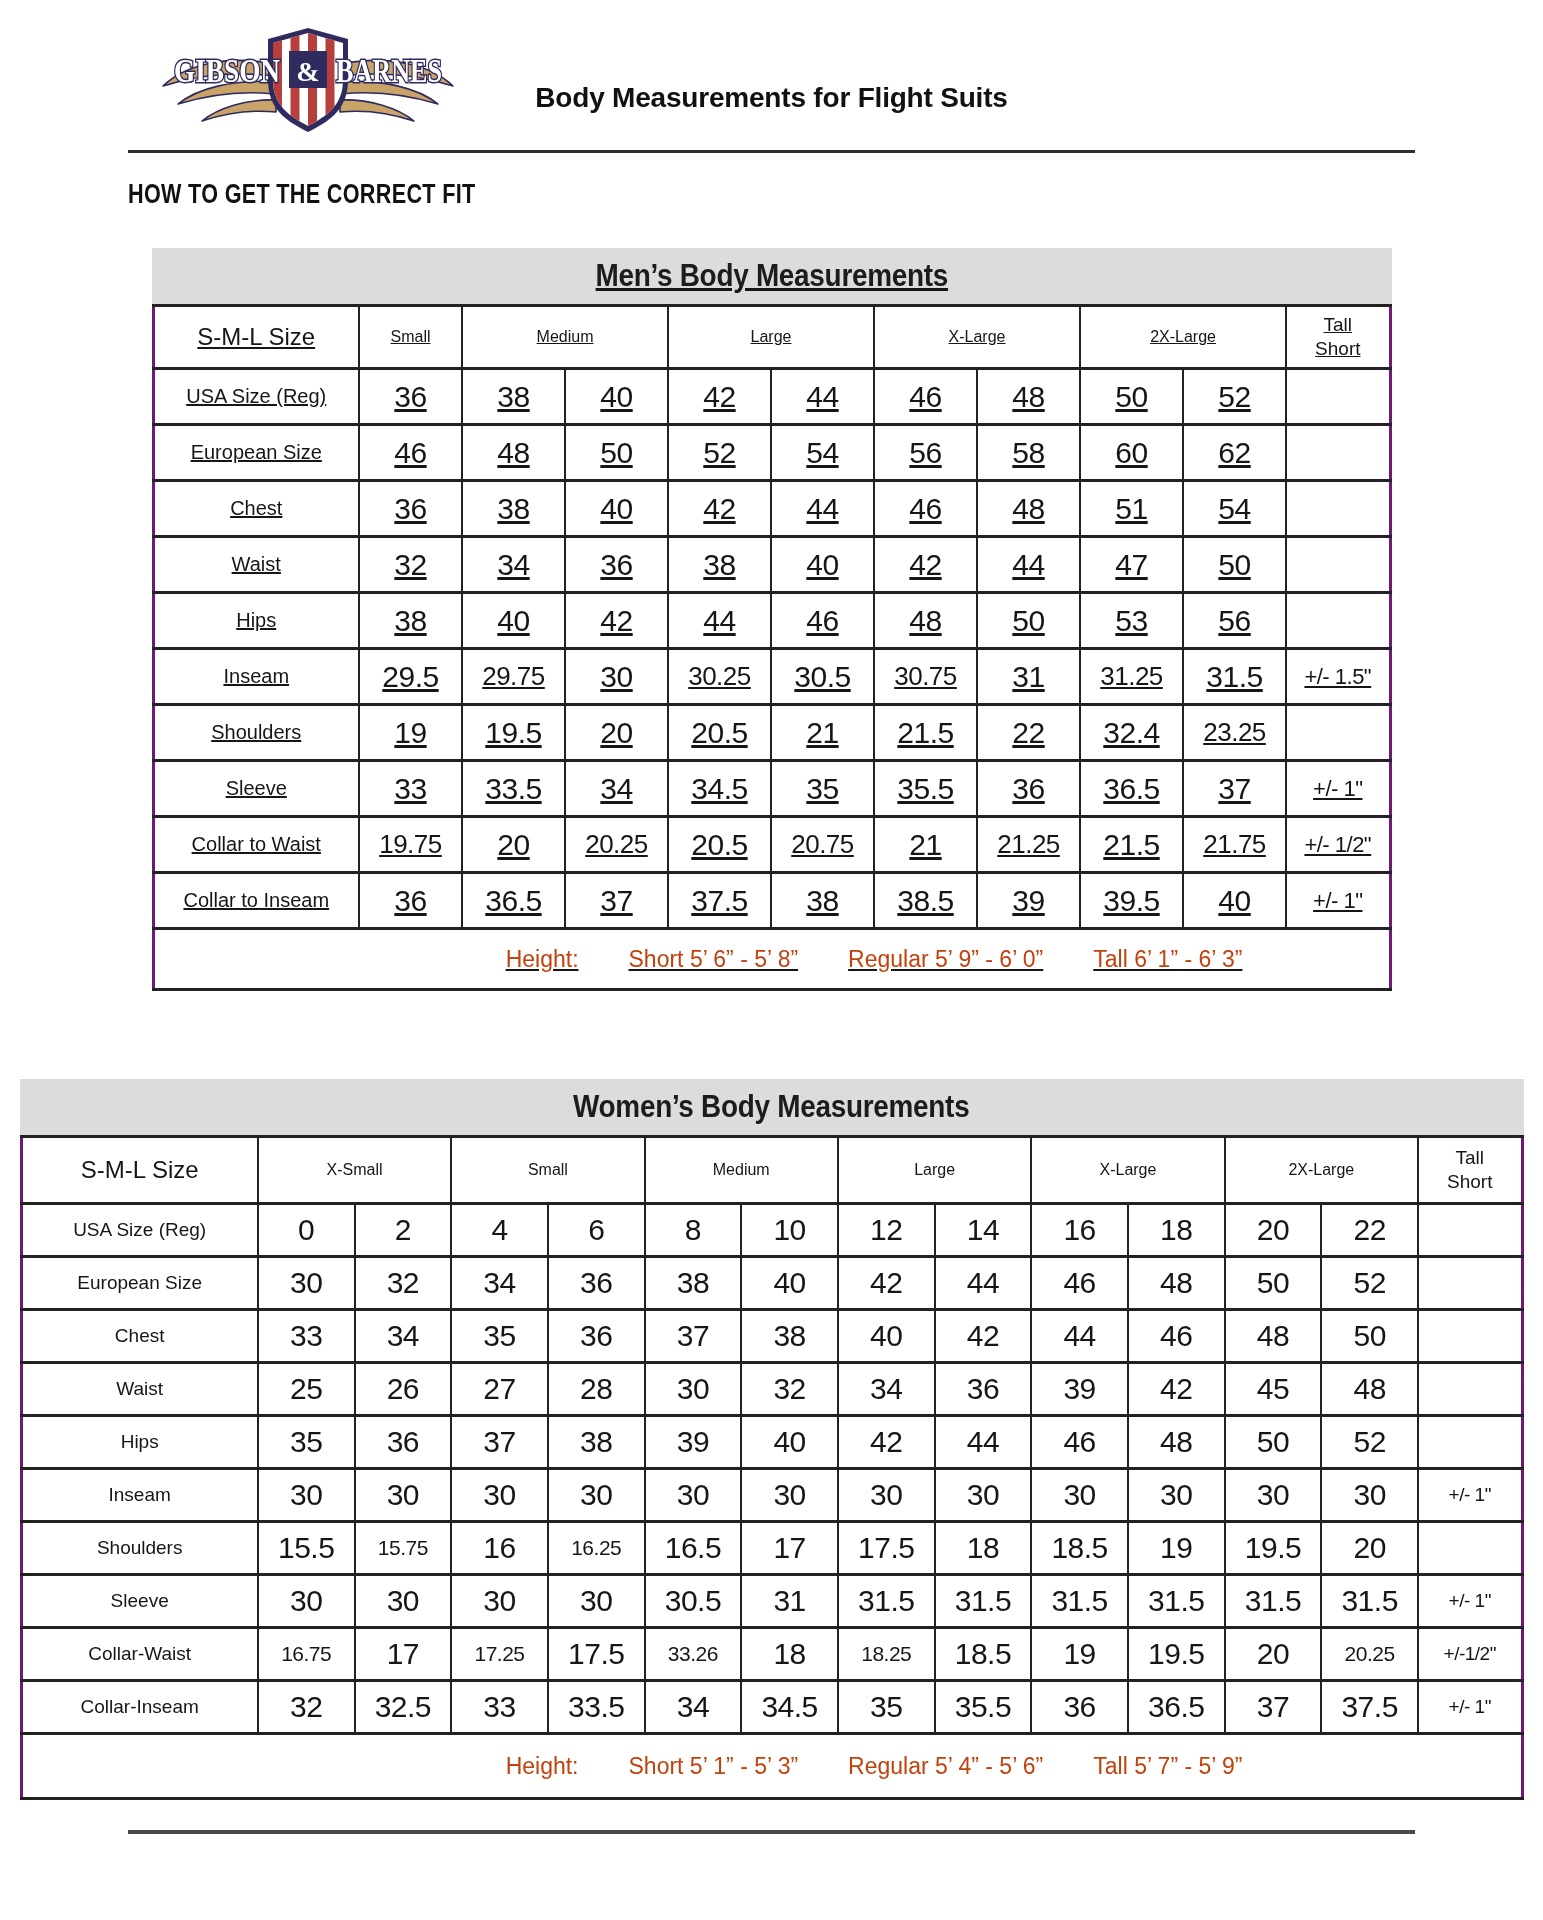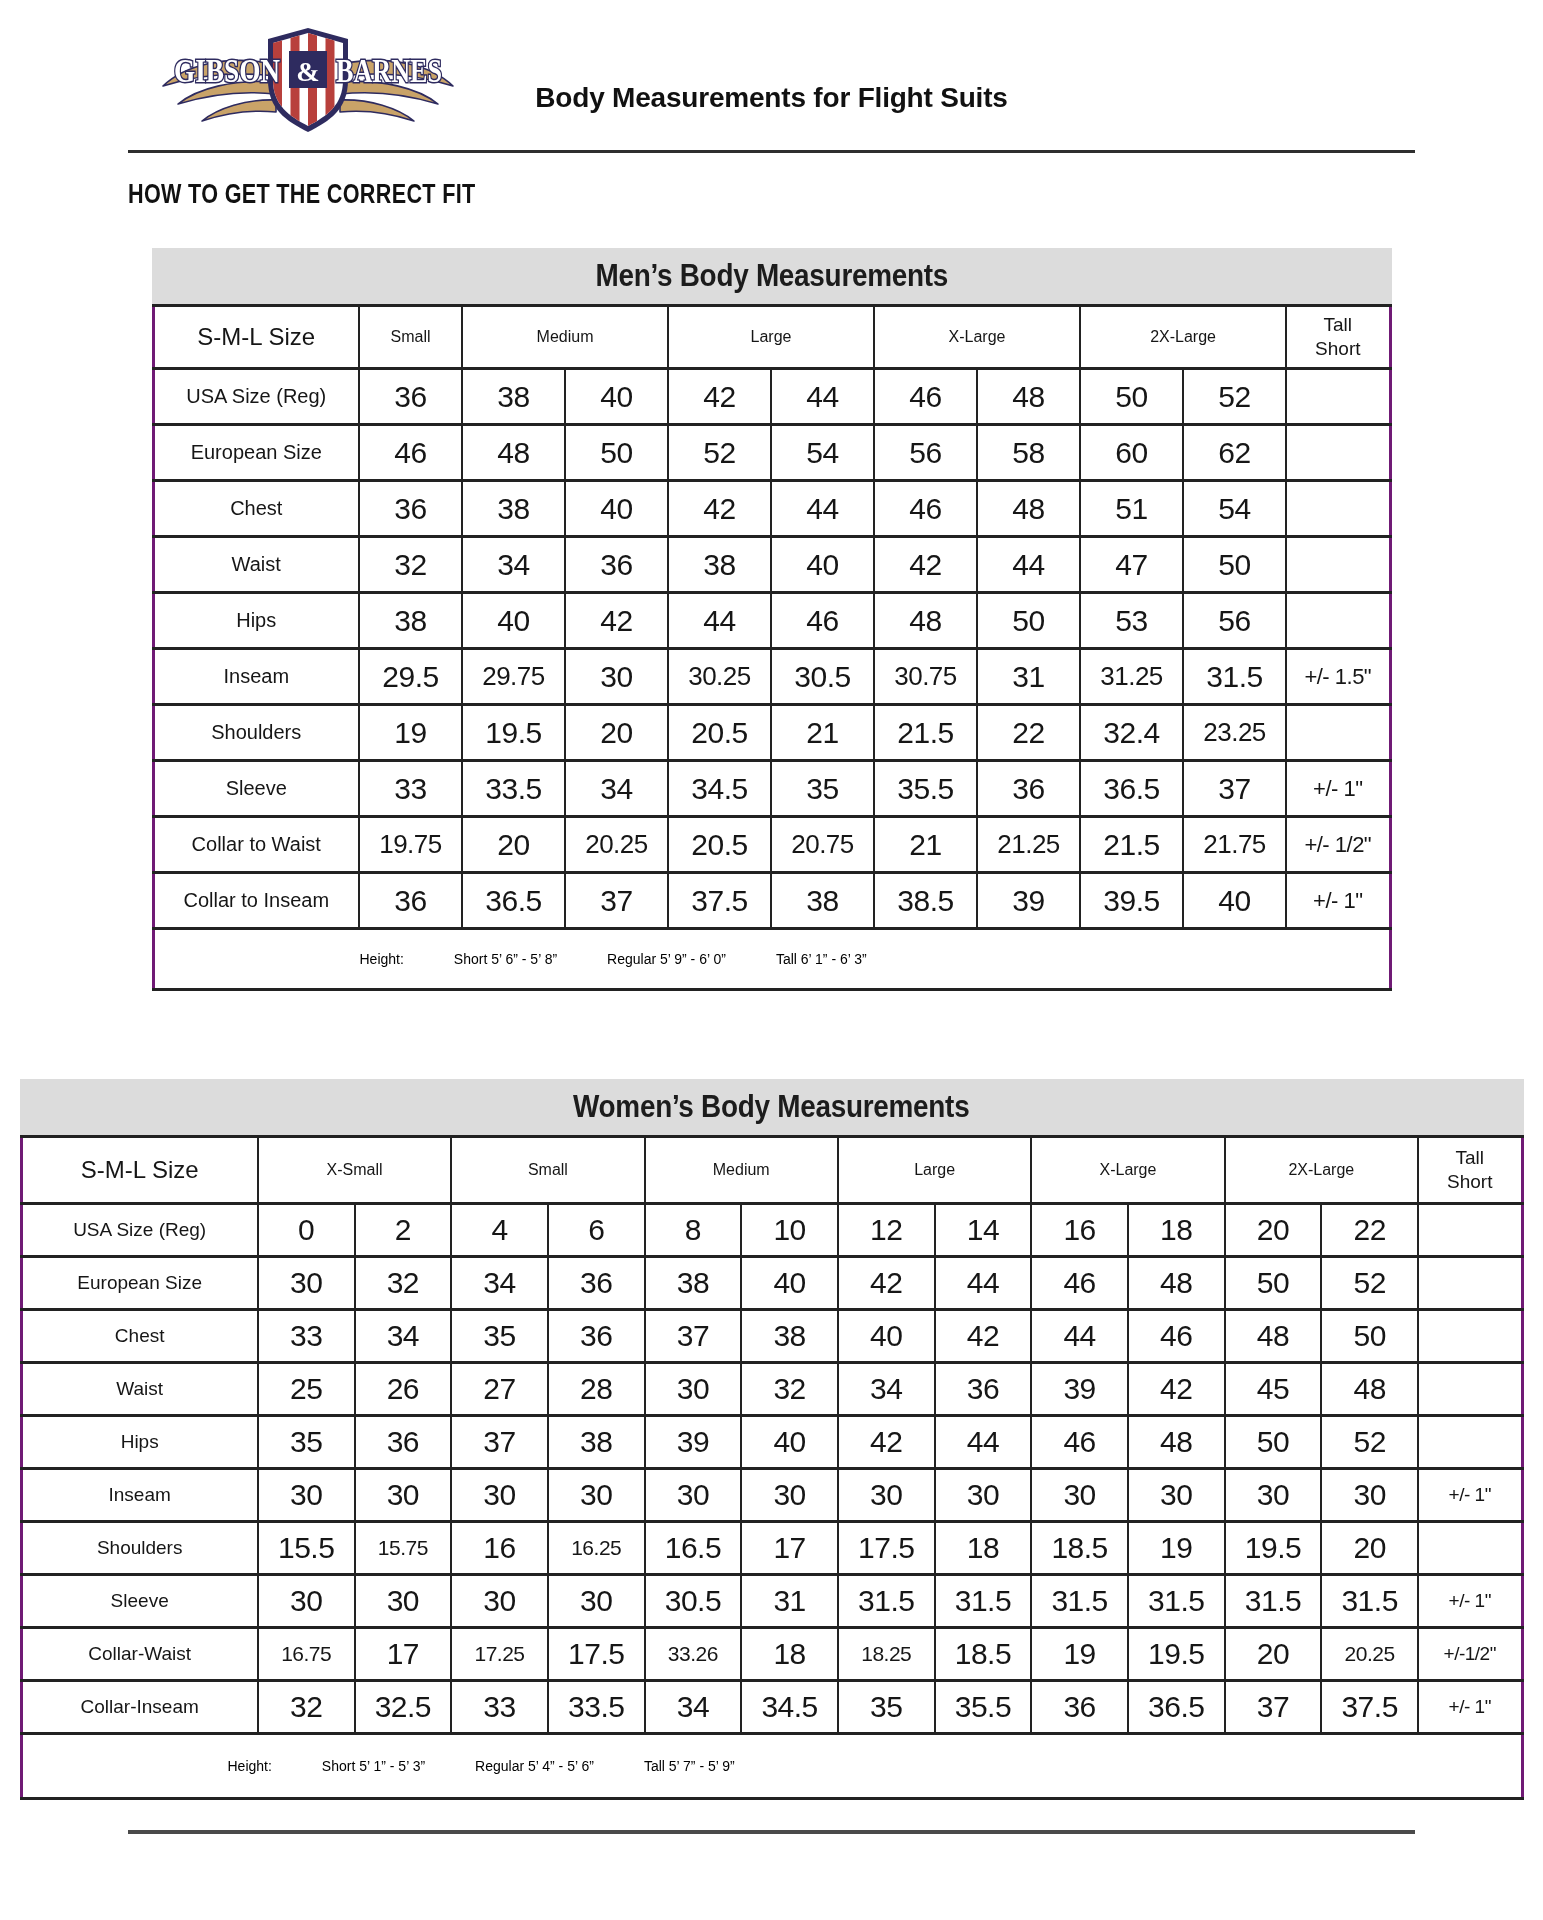--- a/index.html
+++ b/index.html
@@ -12,21 +12,21 @@
   .logo{position:absolute;left:30px;top:24px;width:300px;height:112px;}
   .doc-title{position:absolute;left:0;right:0;top:82px;margin:0;text-align:center;
     font-size:28px;font-weight:bold;letter-spacing:-0.2px;color:#111;}
   
   .intro{margin:26px 128px 0;}
   .intro h2{font-size:27px;font-weight:bold;margin:0 0 8px;letter-spacing:0.4px;
     transform:scaleX(0.8);transform-origin:0 50%;white-space:nowrap;color:#111;}
   .intro .line{font-size:21.5px;line-height:42px;color:#1b1b1b;}
   
   .table-section{margin:0 auto;}
-  .mens-section{margin-top:38px;width:1240px;}
+  .mens-section{margin-top:38px;width:1240px;text-decoration:underline;}
   .womens-section{margin-top:88px;width:1504px;}
   .table-title{height:56px;background:#dcdcdc;display:flex;align-items:center;justify-content:center;}
   .table-title span{font-size:31px;font-weight:bold;letter-spacing:-0.3px;transform:scaleX(0.9);color:#1c1c1c;}
   table{border-collapse:collapse;table-layout:fixed;width:100%;background:#fff;border:3px solid #701a75;}
   td,th{border:2px solid #222;border-top-width:3px;border-bottom-width:3px;
     text-align:center;vertical-align:middle;padding:0;font-weight:normal;overflow:hidden;white-space:nowrap;}
   .mens .c-label{width:206px}.mens .c-data{width:103px}.mens .c-tol{width:104px}
   .womens .c-label{width:196px}.womens .c-data{width:80px}.womens .c-tol{width:86px}
   .mens tr.head th{height:60px}
   .mens tr.data th,.mens tr.data td{height:53px}
@@ -38,21 +38,21 @@
   .group{font-size:16px;}
   .tallshort{font-size:19px;line-height:1.25;}
   .rowlabel{font-size:20px;}
   .womens .rowlabel{font-size:19px;}
   .val{font-size:30px;letter-spacing:-0.5px;}
   .mens .val.long{font-size:26px;}
   .womens .val.long{font-size:21px;}
   .tol{font-size:22px;letter-spacing:-0.5px;}
   .womens .tol{font-size:19px;}
   .heightcell{text-align:left;}
-  .heightcell .inner{display:flex;align-items:center;gap:50px;padding-left:205px;font-size:14px;color:#000000;}
+  .heightcell .inner{display:flex;align-items:center;gap:50px;padding-left:205px;font-size:23px;color:#c2410c;justify-content:center;}
   
   .doc-footer{margin:30px 128px 0;}
   .footer-rule{border-top:4px solid #4a4a4a;height:0;margin-bottom:24px;}
 </style>
 </head>
 <body>
 
 <div class="page">
 
   <header class="doc-header">

